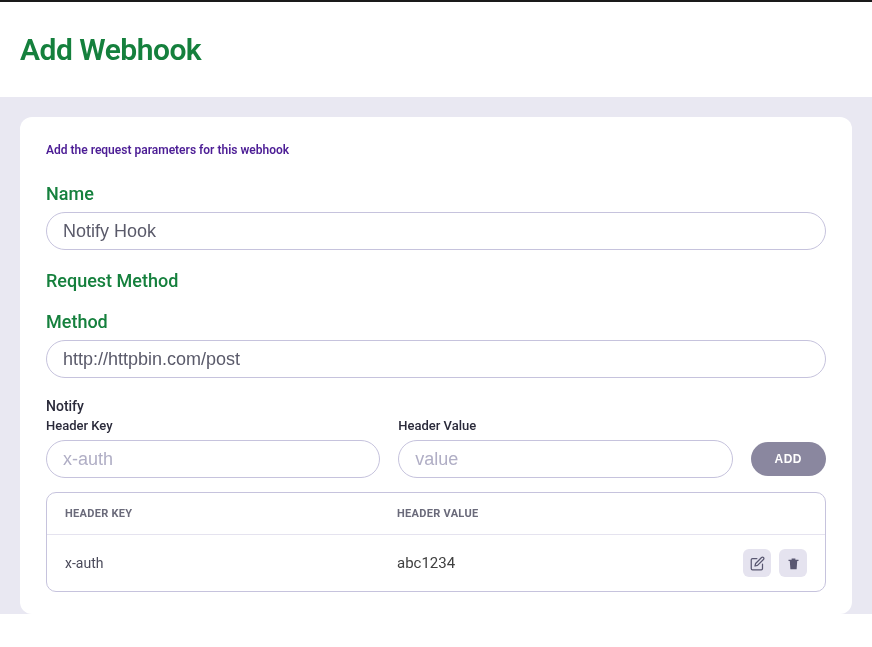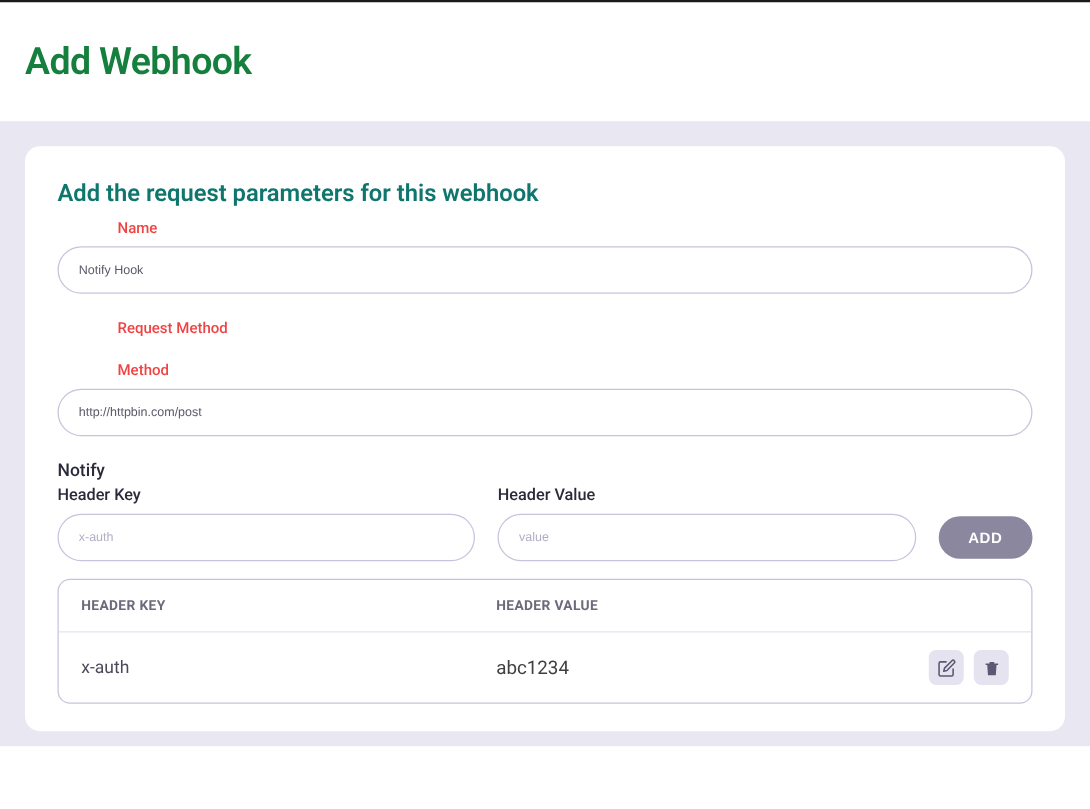--- a/index.html
+++ b/index.html
@@ -39,46 +39,45 @@
       min-height: 500px;
     }
 
     .card {
       background: #fff;
       border-radius: 12px;
       padding: 26px 26px 22px 26px;
     }
 
     .card-title {
-      font-size: 19px;
+      font-size: 12px;
       font-weight: 600;
-      color: #0f766e;
-      margin-bottom: 9px;
+      color: #4c1d95;
+      margin-bottom: 26px;
     }
 
     .form-group {
       margin-bottom: 20px;
     }
 
     .field-label {
       display: block;
-      font-size: 12px;
+      font-size: 18px;
       font-weight: 500;
-      color: #ef4444;
+      color: #15803d;
       margin-bottom: 8px;
-      margin-left: 48px;
     }
 
     .text-input {
       width: 100%;
       height: 38px;
       padding: 0 16px;
       border: 1px solid #c6c3dd;
       border-radius: 19px;
-      font-size: 10px;
+      font-size: 18px;
       color: #5a5a6a;
       background: #fff;
       outline: none;
     }
 
     .text-input::placeholder {
       color: #b0aec5;
     }
 
     .select-wrapper {

